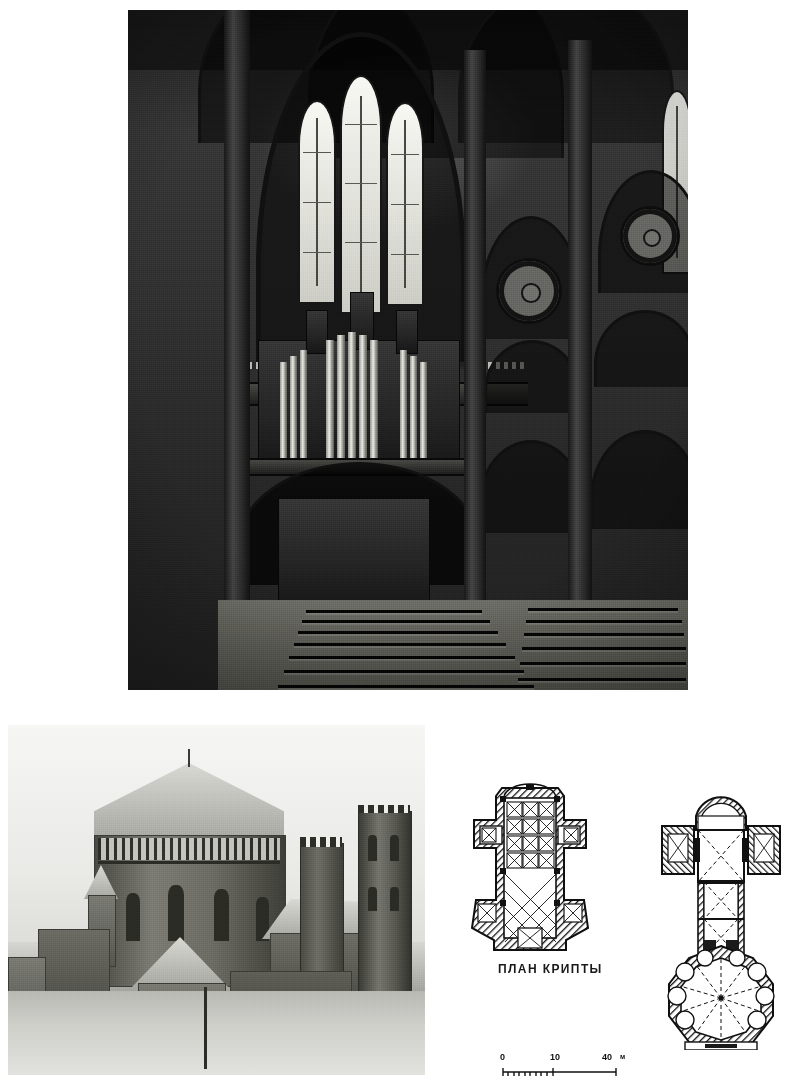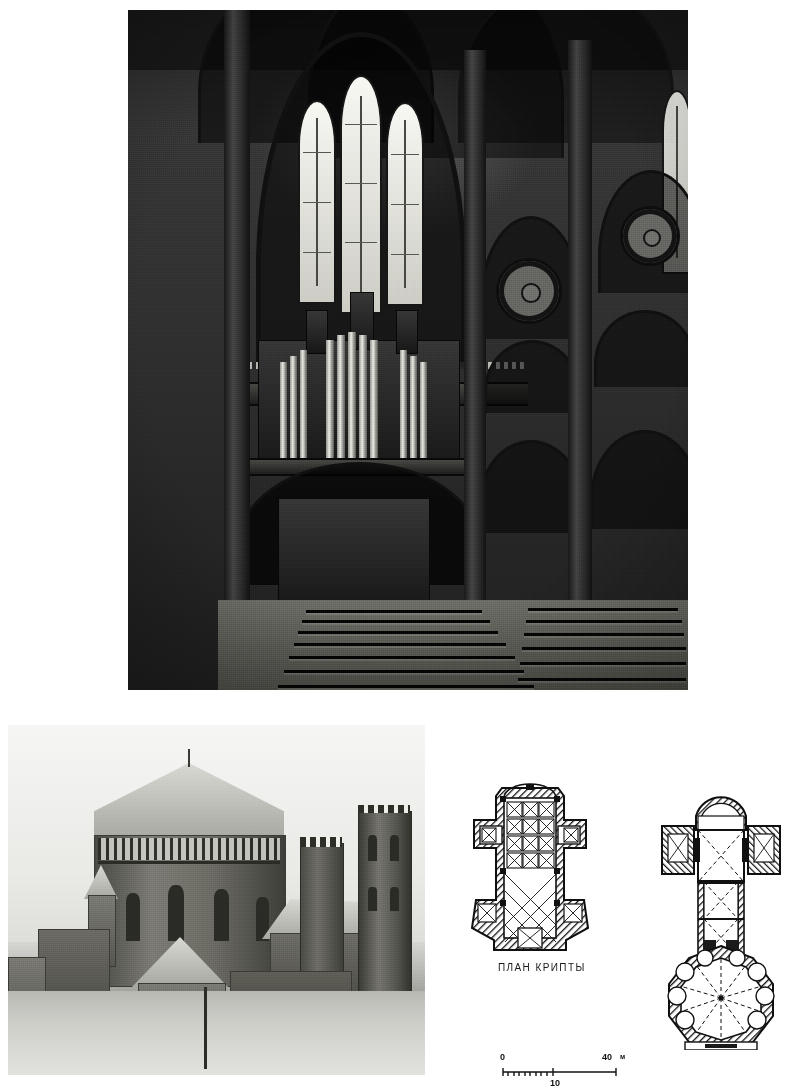--- a/index.html
+++ b/index.html
@@ -65,22 +65,22 @@
   .towerA{position:absolute;background:linear-gradient(90deg,#4c4c46,#6d6d66 40%,#3f3f39);border:1px solid #2c2c27;}
   .win{position:absolute;background:#2b2b26;border-radius:40% 40% 0 0/18% 18% 0 0;}
   .ground{position:absolute;left:0;right:0;bottom:0;height:24%;
     background:linear-gradient(180deg,#b9b9b4,#cfcfca 40%,#e2e2de);}
 
   
   .plan{position:absolute;}
   .plan svg{display:block;}
 
   .caption{
-    position:absolute;color:#1a1a1a;font-size:10px;letter-spacing:1.4px;
-    font-family:"Liberation Sans", sans-serif;font-weight:400;white-space:nowrap;
+    position:absolute;color:#1a1a1a;font-size:12px;letter-spacing:1.4px;
+    font-family:"Liberation Sans", sans-serif;font-weight:700;white-space:nowrap;
   }
   .scalewrap{position:absolute;}
   .scalewrap .lbl{position:absolute;font-size:9px;font-weight:700;color:#111;}
 </style>
 </head>
 <body>
 
 <div class="page">
 
   <div class="figure" id="fig-interior" aria-label="Interior view of a Gothic church nave toward the west organ gallery, with lancet windows, rose windows, ribbed vaults, compound piers and rows of pews">
@@ -392,21 +392,21 @@
         <circle cx="0" cy="0" r="2.5" fill="#111"></circle>
 
         <rect x="-36" y="44" width="72" height="8" fill="#ffffff" stroke="#111" stroke-width="1.4"></rect>
         <rect x="-16" y="46" width="32" height="4" fill="#1a1a1a"></rect>
       </g>
     </svg>
   </div>
 
   <div class="scalewrap" id="scalebar" style="left:498px;top:1052px;width:140px;height:26px;">
     <span class="lbl" style="left:2px;top:0;">0</span>
-    <span class="lbl" style="left:52px;top:0;margin-top:26px;">10</span>
+    <span class="lbl" style="left:52px;top:0;">10</span>
     <span class="lbl" style="left:104px;top:0;">40</span>
     <span class="lbl" style="left:122px;top:1px;font-size:7px;">м</span>
     <svg width="140" height="14" style="position:absolute;left:0;top:14px;" xmlns="http://www.w3.org/2000/svg">
       <line x1="5" y1="6" x2="118" y2="6" stroke="#111" stroke-width="1.6"></line>
       <g stroke="#111" stroke-width="1.4">
         <line x1="5" y1="2" x2="5" y2="10"></line>
         <line x1="10" y1="6" x2="10" y2="10"></line>
         <line x1="16" y1="6" x2="16" y2="10"></line>
         <line x1="21" y1="6" x2="21" y2="10"></line>
         <line x1="27" y1="6" x2="27" y2="10"></line>

